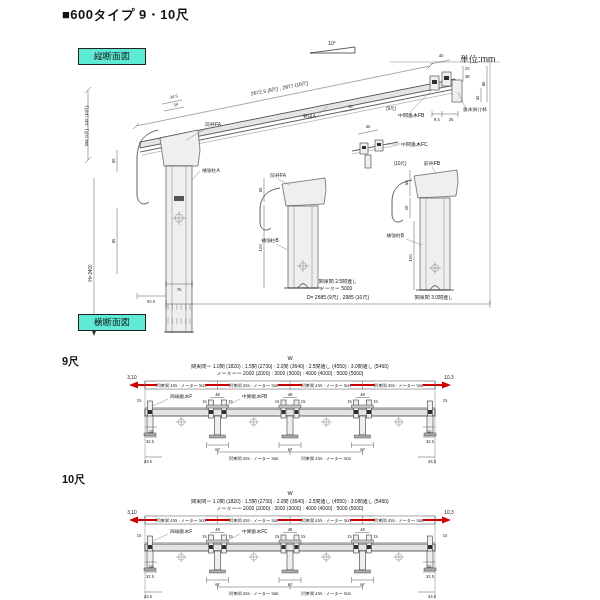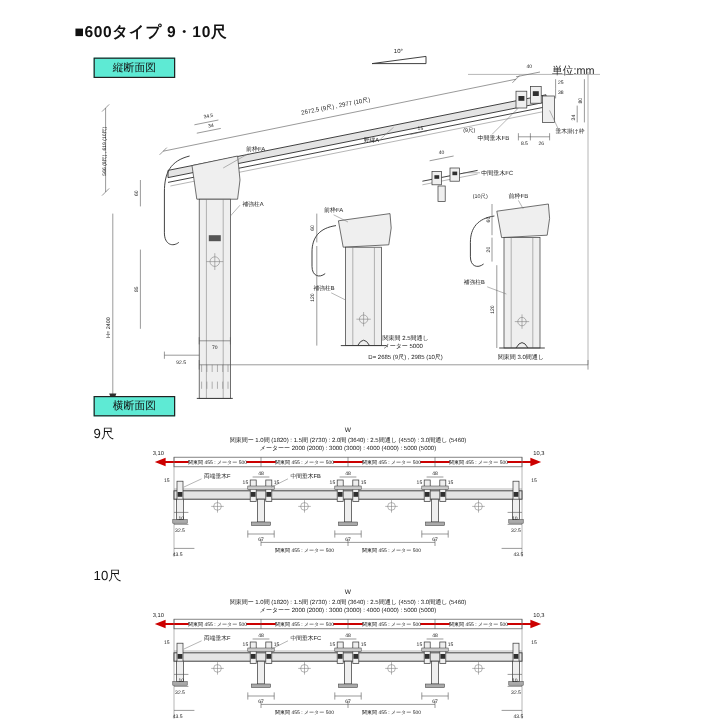--- a/index.html
+++ b/index.html
@@ -1,40 +1,40 @@
 <!DOCTYPE html>
 <html><head>
 <meta charset="utf-8">
 <style>
   html,body{margin:0;padding:0;}
   body{width:600px;height:600px;background:#fff;font-family:"Liberation Sans",sans-serif;color:#111;position:relative;overflow:hidden;}
   .abs{position:absolute;}
   .title{font-size:13px;font-weight:bold;letter-spacing:.5px;}
   .unit{font-size:9px;color:#222;margin-top:48px;}
   .secbox{border:1px solid #222;width:66px;height:15px;line-height:15px;text-align:center;font-size:9px;background:#5eead4;}
-  .shaku{font-size:11px;font-weight:normal;margin-left:16px;}
+  .shaku{font-size:11px;font-weight:bold;}
   svg{display:block;overflow:visible;}
   svg text{fill:#1a1a1a;font-family:"Liberation Sans",sans-serif;}
   .ln{stroke:#3a3a3a;stroke-width:.8;fill:none;}
   .thin{stroke:#777;stroke-width:.45;fill:none;}
   .dim{stroke:#555;stroke-width:.5;fill:none;}
   .panel{fill:#e4e4e4;stroke:#3a3a3a;stroke-width:.8;}
   .part{fill:#efefef;stroke:#3a3a3a;stroke-width:.6;}
   .bar{fill:#c9c9c9;stroke:#333;stroke-width:.4;}
   .dark{fill:#2f2f2f;stroke:none;}
   .base{fill:#aaa;stroke:#333;stroke-width:.4;}
   .red{stroke:#cc0000;stroke-width:1.8;fill:none;}
   .redf{fill:#cc0000;stroke:none;}
   .t42{font-size:4.2px;} .t45{font-size:4.5px;} .t48{font-size:4.8px;} .t5{font-size:5px;} .t55{font-size:5.5px;}
   .mid{text-anchor:middle;} .end{text-anchor:end;}
 </style>
 </head>
 <body>
 
-<div class="abs title" style="left:62px;top:18px;">■600タイプ 9・10尺</div>
+<div class="abs title" style="left:62px;top:6px;">■600タイプ 9・10尺</div>
 <div class="abs unit" style="left:460px;top:5px;">単位:mm</div>
 
 <div class="abs secbox" style="left:78px;top:48px;">縦断面図</div>
 
 <svg class="abs" style="left:80px;top:38px;" width="430" height="300" viewBox="0 0 430 300">
 
   <g>
     <polygon points="230,15 275,15 275,9" class="ln"></polygon>
     <text x="252" y="6.5" class="t5 mid">10°</text>
   </g>
@@ -217,21 +217,21 @@
     <text x="256" y="252" class="t5 mid">メーター 5000</text>
     <text x="258" y="261" class="t5 mid">D= 2685 (9尺) , 2985 (10尺)</text>
     <text x="354" y="261" class="t5 mid">関東間 3.0間通し</text>
     <line x1="86" y1="266" x2="410" y2="266" class="dim"></line>
     <line x1="86" y1="262" x2="86" y2="270" class="dim"></line>
     <line x1="410" y1="262" x2="410" y2="270" class="dim"></line>
     <line x1="410" y1="22" x2="410" y2="266" class="thin"></line>
   </g>
 </svg>
 
-<div class="abs secbox" style="left:78px;top:330px;">横断面図</div>
+<div class="abs secbox" style="left:78px;top:314px;">横断面図</div>
 <div class="abs shaku" style="left:62px;top:354px;">9尺</div>
 <div class="abs shaku" style="left:62px;top:472px;">10尺</div>
 
 <svg class="abs" style="left:120px;top:352px;" width="400" height="120" viewBox="0 0 400 120">
   <defs>
     <g id="mc9">
       <line x1="-7" y1="45.5" x2="7" y2="45.5" class="dim"></line>
       <text x="0" y="43.5" class="t42 mid">48</text>
       <text x="-13" y="51" class="t42 mid">15</text>
       <text x="13" y="51" class="t42 mid">15</text>

